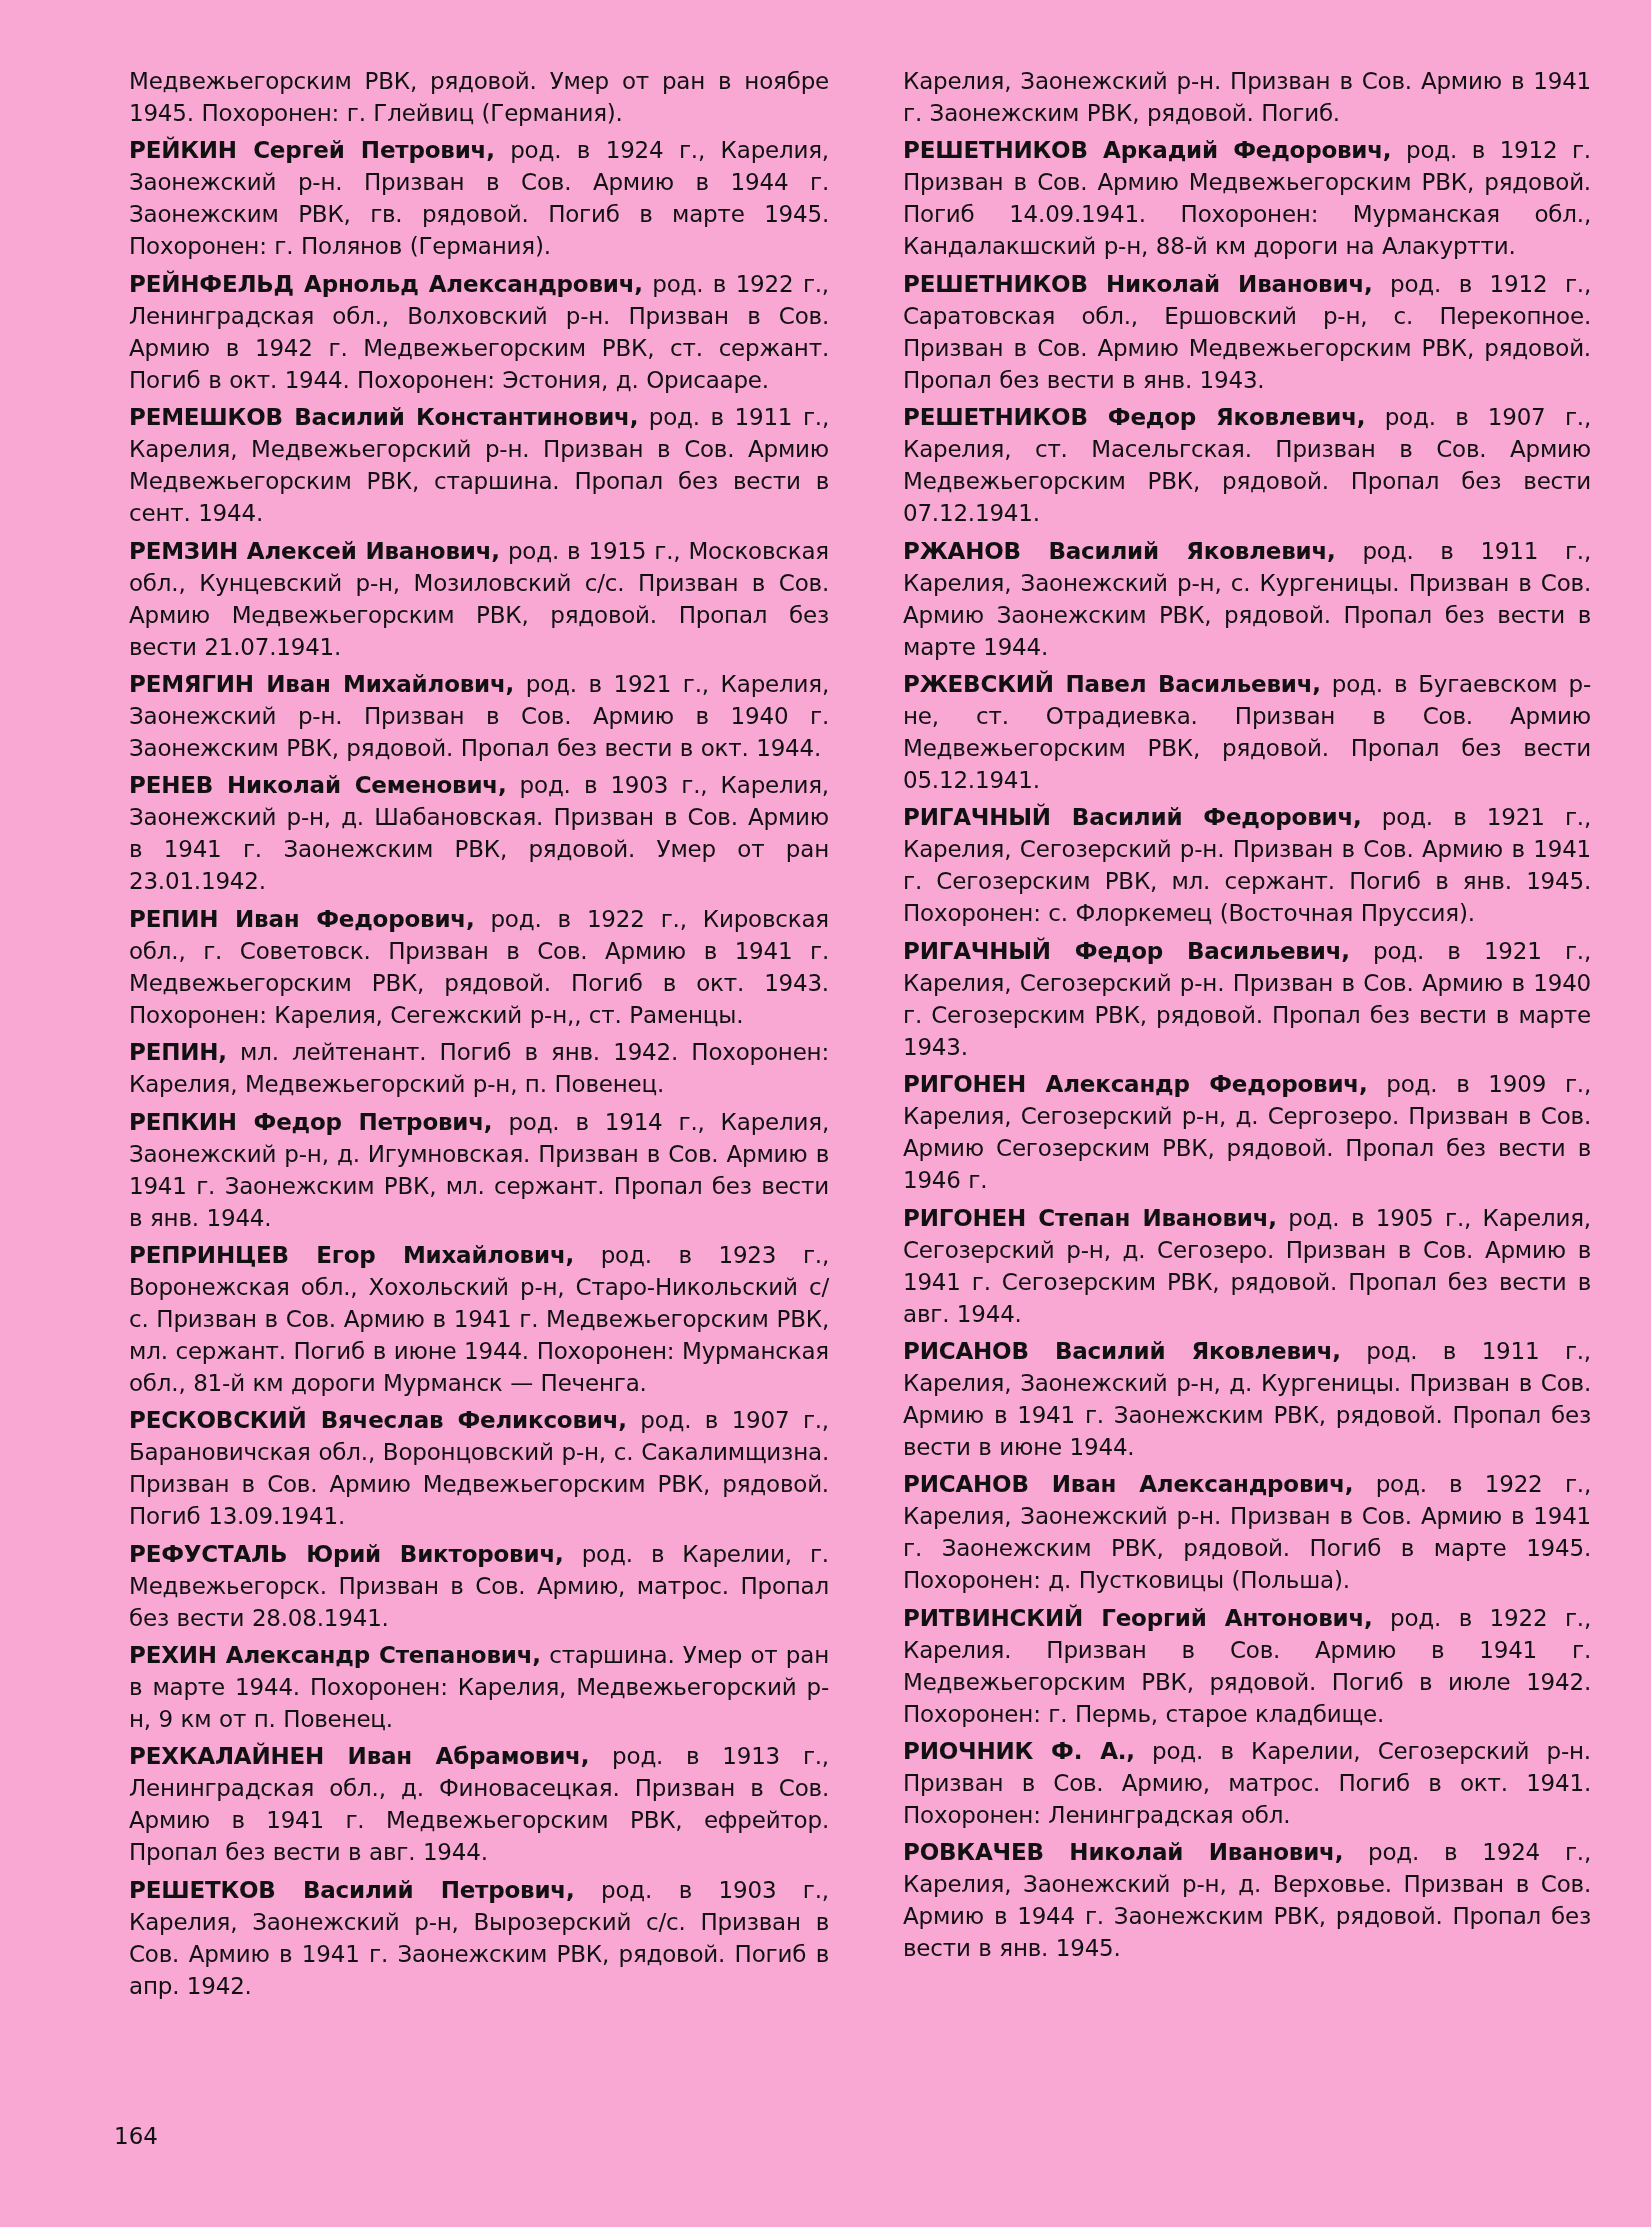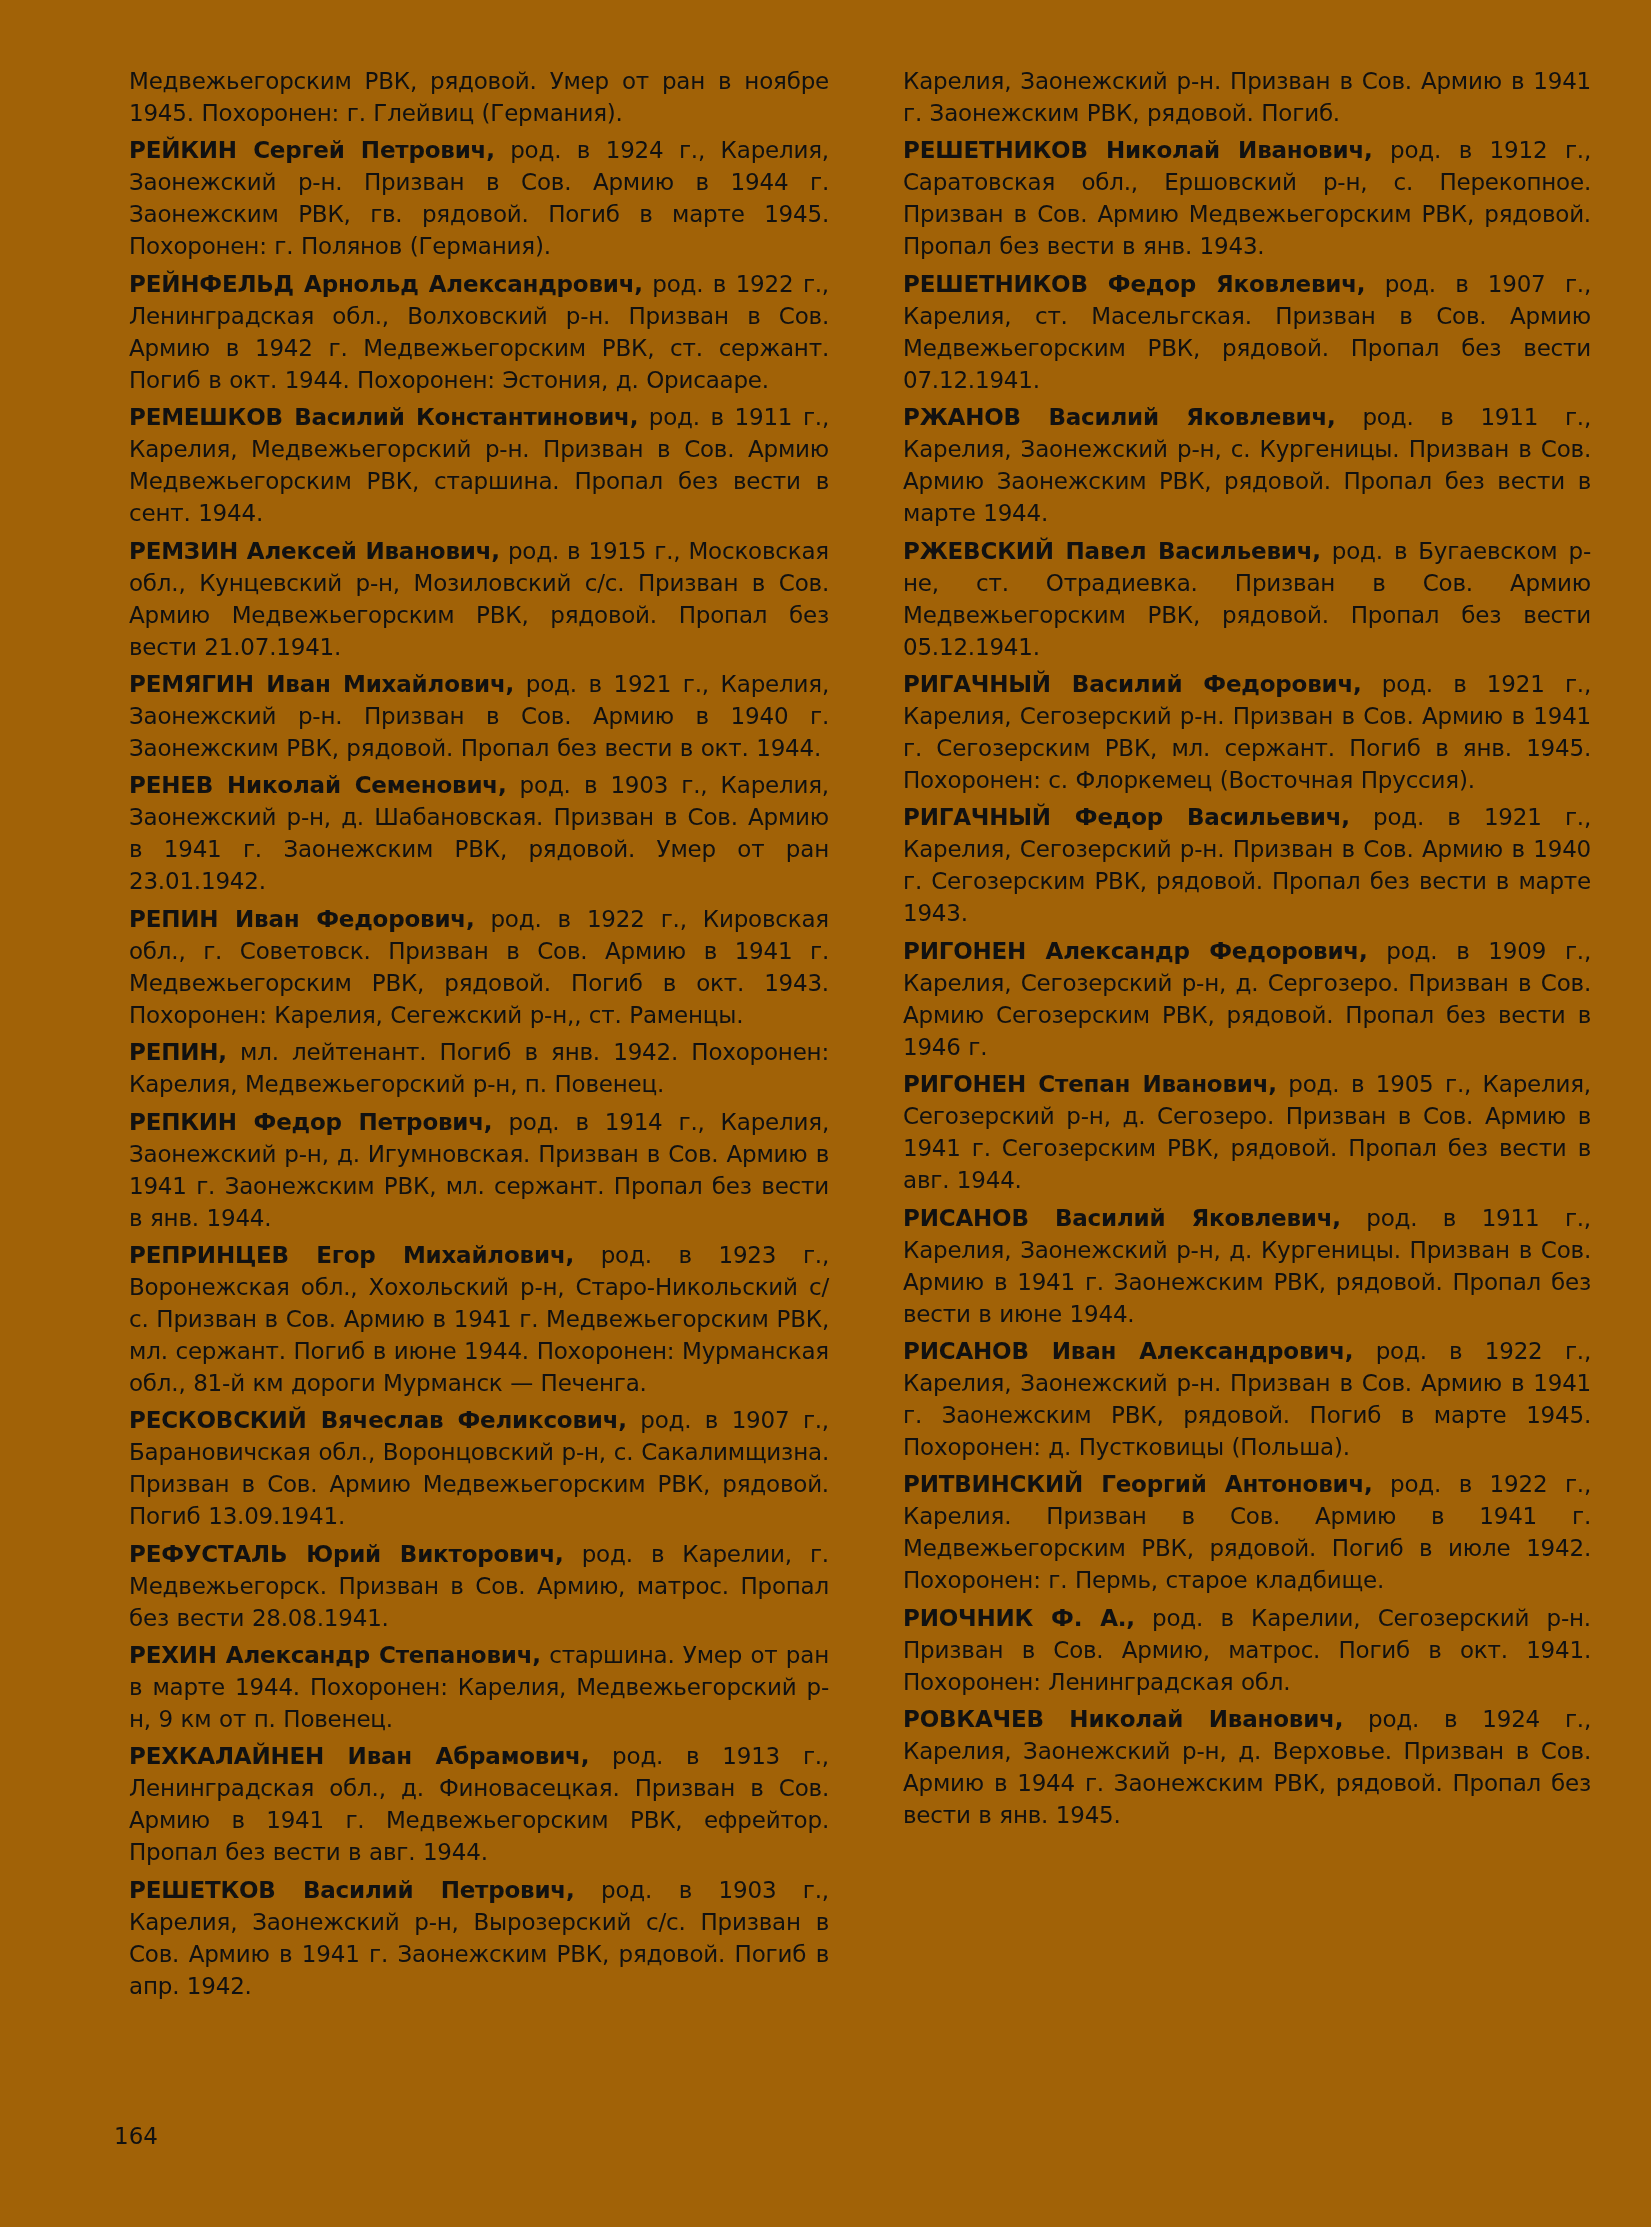--- a/index.html
+++ b/index.html
@@ -1,17 +1,17 @@
 <!DOCTYPE html>
 <html style="font-size:8px"><head>
 <meta charset="utf-8">
 <style>
   html, body { margin: 0; padding: 0; background: #ffffff; }
   body { width: 1652px; height: 2227px; position: relative; overflow: hidden; }
-  .page { position: absolute; left: 0; top: 0; width: 1652px; height: 2227px; background: #a16207; color: #111111; }
+  .page { position: absolute; left: 0; top: 0; width: 1652px; height: 2227px; background: #f9a8d4; color: #111111; }
   .col { position: absolute; top: 65px; font-family: "DejaVu Sans", sans-serif; font-size: 23px; line-height: 32px; letter-spacing: -0.2px; word-spacing: 0.5px; }
   .col-left { left: 129px; width: 700px; }
   .col-right { left: 903px; width: 688px; }
   .entry { margin: 0 0 5.4px 0; text-align: justify; text-align-last: left; hyphens: manual; }
   .entry .head { font-weight: bold; }
   .entry.gap-after { }
   .page-number { position: absolute; left: 114px; top: 2120px; font-family: "DejaVu Sans", sans-serif; font-size: 23px; line-height: 32px; }
 </style>
 </head>
 <body>
@@ -31,20 +31,21 @@
     <p class="entry"><span class="head">РЕПРИНЦЕВ Егор Михайлович,</span><span> род. в 1923 г., Воронежская обл., Хохольский р-н, Старо-Никольский с/с. Призван в Сов. Армию в 1941 г. Медвежьегорским РВК, мл. сержант. Погиб в июне 1944. Похоронен: Мурманская обл., 81-й км дороги Мурманск — Печенга.</span></p>
     <p class="entry"><span class="head">РЕСКОВСКИЙ Вячеслав Феликсович,</span><span> род. в 1907 г., Барановичская обл., Воронцовский р-н, с. Сакалимщизна. Призван в Сов. Армию Медвежьегорским РВК, рядовой. Погиб 13.09.1941.</span></p>
     <p class="entry"><span class="head">РЕФУСТАЛЬ Юрий Викторович,</span><span> род. в Карелии, г. Медвежьегорск. Призван в Сов. Армию, матрос. Пропал без вести 28.08.1941.</span></p>
     <p class="entry"><span class="head">РЕХИН Александр Степанович,</span><span> старшина. Умер от ран в марте 1944. Похоронен: Карелия, Медвежьегорский р-н, 9 км от п. Повенец.</span></p>
     <p class="entry"><span class="head">РЕХКАЛАЙНЕН Иван Абрамович,</span><span> род. в 1913 г., Ленинградская обл., д. Финовасецкая. Призван в Сов. Армию в 1941 г. Медвежьегорским РВК, ефрейтор. Пропал без вести в авг. 1944.</span></p>
     <p class="entry"><span class="head">РЕШЕТКОВ Василий Петрович,</span><span> род. в 1903 г., Карелия, Заонежский р-н, Вырозерский с/с. Призван в Сов. Армию в 1941 г. Заонежским РВК, рядовой. Погиб в апр. 1942.</span></p>
   </div>
 
   <div class="col col-right">
     <p class="entry"><span class="head"></span><span>Карелия, Заонежский р-н. Призван в Сов. Армию в 1941 г. Заонежским РВК, рядовой. Погиб.</span></p>
+    <p class="entry"><span class="head">РЕШЕТНИКОВ Аркадий Федорович,</span><span> род. в 1912 г. Призван в Сов. Армию Медвежьегорским РВК, рядовой. Погиб 14.09.1941. Похоронен: Мурманская обл., Кандалакшский р-н, 88-й км дороги на Алакуртти.</span></p>
     <p class="entry"><span class="head">РЕШЕТНИКОВ Николай Иванович,</span><span> род. в 1912 г., Саратовская обл., Ершовский р-н, с. Перекопное. Призван в Сов. Армию Медвежьегорским РВК, рядовой. Пропал без вести в янв. 1943.</span></p>
     <p class="entry"><span class="head">РЕШЕТНИКОВ Федор Яковлевич,</span><span> род. в 1907 г., Карелия, ст. Масельгская. Призван в Сов. Армию Медвежьегорским РВК, рядовой. Пропал без вести 07.12.1941.</span></p>
     <p class="entry"><span class="head">РЖАНОВ Василий Яковлевич,</span><span> род. в 1911 г., Карелия, Заонежский р-н, с. Кургеницы. Призван в Сов. Армию Заонежским РВК, рядовой. Пропал без вести в марте 1944.</span></p>
     <p class="entry"><span class="head">РЖЕВСКИЙ Павел Васильевич,</span><span> род. в Бугаевском р-не, ст. Отрадиевка. Призван в Сов. Армию Медвежьегорским РВК, рядовой. Пропал без вести 05.12.1941.</span></p>
     <p class="entry"><span class="head">РИГАЧНЫЙ Василий Федорович,</span><span> род. в 1921 г., Карелия, Сегозерский р-н. Призван в Сов. Армию в 1941 г. Сегозерским РВК, мл. сержант. Погиб в янв. 1945. Похоронен: с. Флоркемец (Восточная Пруссия).</span></p>
     <p class="entry"><span class="head">РИГАЧНЫЙ Федор Васильевич,</span><span> род. в 1921 г., Карелия, Сегозерский р-н. Призван в Сов. Армию в 1940 г. Сегозерским РВК, рядовой. Пропал без вести в марте 1943.</span></p>
     <p class="entry"><span class="head">РИГОНЕН Александр Федорович,</span><span> род. в 1909 г., Карелия, Сегозерский р-н, д. Сергозеро. Призван в Сов. Армию Сегозерским РВК, рядовой. Пропал без вести в 1946 г.</span></p>
     <p class="entry"><span class="head">РИГОНЕН Степан Иванович,</span><span> род. в 1905 г., Карелия, Сегозерский р-н, д. Сегозеро. Призван в Сов. Армию в 1941 г. Сегозерским РВК, рядовой. Пропал без вести в авг. 1944.</span></p>
     <p class="entry"><span class="head">РИСАНОВ Василий Яковлевич,</span><span> род. в 1911 г., Карелия, Заонежский р-н, д. Кургеницы. Призван в Сов. Армию в 1941 г. Заонежским РВК, рядовой. Пропал без вести в июне 1944.</span></p>
     <p class="entry"><span class="head">РИСАНОВ Иван Александрович,</span><span> род. в 1922 г., Карелия, Заонежский р-н. Призван в Сов. Армию в 1941 г. Заонежским РВК, рядовой. Погиб в марте 1945. Похоронен: д. Пустковицы (Польша).</span></p>

